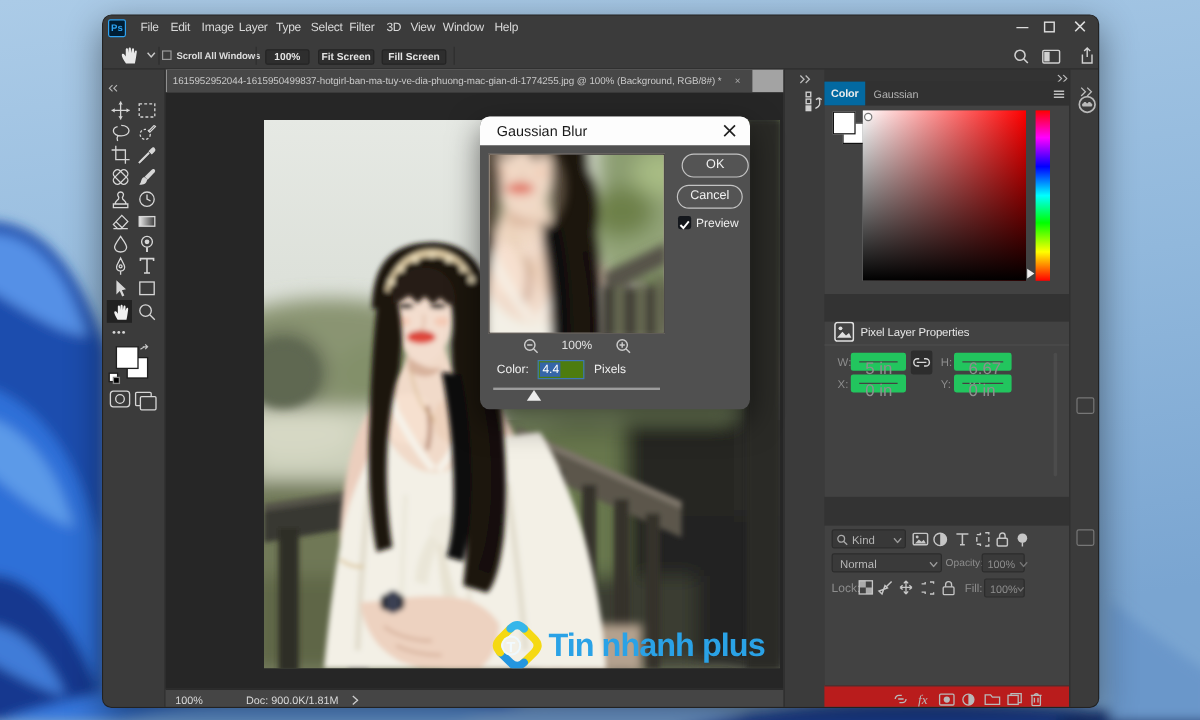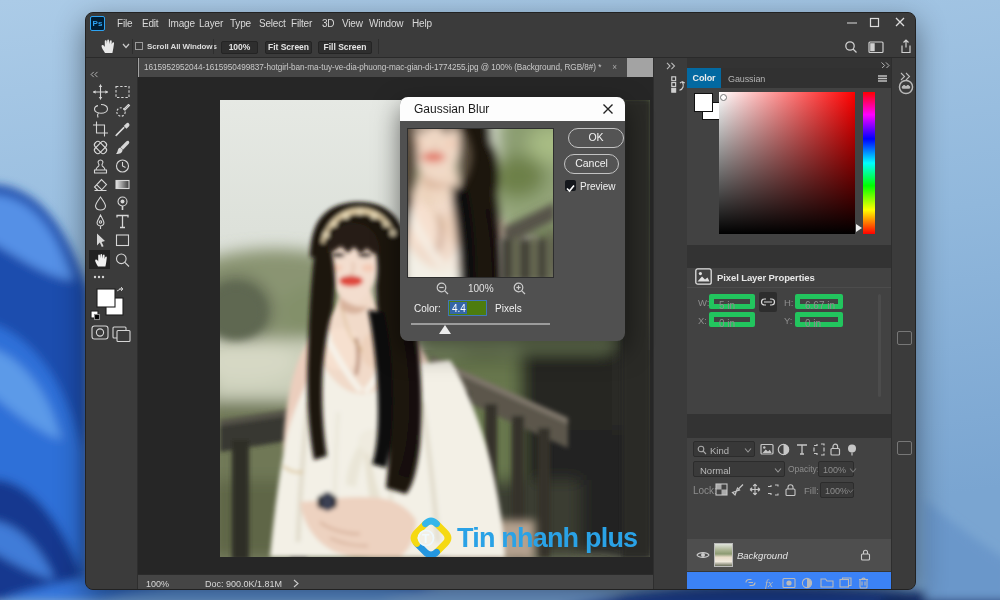--- a/index.html
+++ b/index.html
@@ -15,21 +15,21 @@
 #toolbar{position:absolute;left:0;top:45px;width:52px;height:533px;background:#3b3b3b;border-right:1px solid #2e2e2e}
 #canvas{position:absolute;left:52px;top:64px;width:515px;height:497px;background:#262626;overflow:hidden}
 #statusbar{position:absolute;left:52px;top:561px;width:515px;height:17px;background:#454545;border-top:1px solid #2b2b2b;color:#d8d8d8;font-size:9px}
 #dock1{position:absolute;left:567px;top:45px;width:34px;height:533px;background:#3b3b3b;border-left:1px solid #2e2e2e}
 #panels{position:absolute;left:601px;top:45px;width:204px;height:533px;background:#333}
 #dock2{position:absolute;left:805px;top:45px;width:26px;height:533px;background:#3b3b3b;border-left:1px solid #2e2e2e}
 .ptabs{position:absolute;width:204px;height:20px;background:#313131;color:#b2b2b2;font-size:9px;letter-spacing:-0.1px}
 .ptab-on{position:absolute;top:0;height:20px;background:#0369a1;color:#ececec;font-weight:bold;text-align:center;line-height:20px;font-size:9px}
 .pbody{position:absolute;width:204px;background:#424242}
 .dim{color:#8d8d8d}
-.fld{position:absolute;border:5px solid #22c55e;border-radius:2px;color:#8f8f8f;font-size:10px;line-height:13px;padding-left:5px}
+.fld{position:absolute;border:7px solid #22c55e;border-radius:2px;color:#8f8f8f;font-size:14px;line-height:13px;padding-left:5px}
 #gdialog{position:absolute;left:314px;top:84px;width:225px;height:244px;border-radius:8px;background:#505050;box-shadow:0 10px 26px rgba(0,0,0,.55)}
 #gdtitle{position:absolute;left:0;top:0;width:225px;height:24px;background:#fdfdfd;border-radius:8px 8px 0 0;color:#1a1a1a;font-size:12px;line-height:24px}
 .gbtn{position:absolute;height:20px;border:1.5px solid #c3c3c3;border-radius:11px;color:#f2f2f2;font-size:10.5px;text-align:center;line-height:17px;background:#545454}
 </style></head>
 <body>
 <svg id="wall" width="1000" height="600" viewBox="0 0 1000 600">
   <defs>
     <linearGradient id="sky" x1="0" y1="0" x2="0.25" y2="1">
       <stop offset="0" stop-color="#abcbe7"></stop>
         <stop offset="0.55" stop-color="#91b8dc"></stop>
@@ -453,21 +453,21 @@
       <div class="abs" style="left:176px;top:4px;width:12px;height:142px;background:linear-gradient(to bottom,#f00 0%,#f0f 16%,#00f 33%,#0ff 50%,#0f0 66%,#ff0 83%,#f00 100%)"></div>
       <div class="abs" style="left:169px;top:136px;width:0;height:0;border-top:4px solid transparent;border-bottom:4px solid transparent;border-left:6px solid #efefef"></div>
     </div>
 
     <div class="pbody" style="top:210px;height:146px">
       <svg class="abs" style="left:8px;top:0px" width="17" height="17" viewBox="0 0 17 17">
           <rect x="0.8" y="0.8" width="15.4" height="15.4" rx="2" fill="none" stroke="#e0e0e0" stroke-width="1.3"></rect>
           <circle cx="5.4" cy="5.6" r="1.6" fill="#e0e0e0"></circle>
           <path d="M2.5,13.5 L7,8.5 L10,11.5 L12.5,9.5 L14.5,13.5 Z" fill="#e0e0e0"></path>
         </svg>
-      <span class="abs" style="left:30px;top:4px;font-size:9.5px;font-weight:bold;color:#e8e8e8;letter-spacing:-0.1px">Pixel Layer Properties</span>
+      <span class="abs" style="left:30px;top:4px;font-size:9.5px;font-weight:normal;color:#e8e8e8;letter-spacing:-0.1px">Pixel Layer Properties</span>
       <div class="abs" style="left:0;top:19px;width:204px;border-top:1px solid #4c4c4c"></div>
       <span class="abs dim" style="left:11px;top:29px;font-size:9.5px">W:</span>
       <div class="fld" style="left:22px;top:26px;width:46px;height:15px">5 in</div>
       <div class="abs" style="left:72px;top:24px;width:18px;height:20px;background:#2d2d2d;border-radius:2px"><svg width="18" height="20" viewBox="0 0 18 20">
             <path d="M5,10 h8 M7,7 h-1.5 a3,3 0 0 0 0,6 h1.5 M11,7 h1.5 a3,3 0 0 1 0,6 H11" fill="none" stroke="#d8d8d8" stroke-width="1.2"></path>
           </svg></div>
       <span class="abs dim" style="left:97px;top:29px;font-size:9.5px">H:</span>
       <div class="fld" style="left:108px;top:26px;width:48px;height:15px">6.67 in</div>
       <span class="abs dim" style="left:11px;top:47px;font-size:9.5px">X:</span>
       <div class="fld" style="left:22px;top:44px;width:46px;height:15px">0 in</div>
@@ -531,36 +531,22 @@
         </g>
       </svg>
       <span class="abs dim" style="left:117px;top:47px;font-size:9.5px">Fill:</span>
       <div class="abs" style="left:133px;top:44px;width:34px;height:16px;border:1px solid #2c2c2c;border-radius:2px;background:#3a3a3a">
           <span class="abs dim" style="left:4px;top:3px;font-size:9px">100%</span>
           <svg class="abs" style="left:26px;top:6px" width="7" height="5" viewBox="0 0 7 5">
             <path d="M1,0.5 L3.5,3.5 L6,0.5" fill="none" stroke="#777" stroke-width="1"></path>
           </svg>
         </div>
 
-      <div class="abs" style="left:0;top:101px;width:204px;height:32px;background:#4e4e4e">
-        <svg class="abs" style="left:9px;top:11px" width="14" height="10" viewBox="0 0 14 10">
-            <path d="M1,5 C3,1.8 11,1.8 13,5 C11,8.2 3,8.2 1,5 Z" fill="none" stroke="#ccc" stroke-width="1.1"></path>
-            <circle cx="7" cy="5" r="2" fill="#ccc"></circle>
-          </svg>
-        <div class="abs" style="left:27px;top:4px;width:19px;height:24px;border:1px solid #bbb;background:linear-gradient(to bottom,#dfe3da 0%,#a8b18e 30%,#8c9a72 45%,#e8dcC8 60%,#efe9dd 80%,#6b6f5c 100%)"></div>
-        <span class="abs" style="left:50px;top:11px;font-size:9.5px;font-style:italic;color:#e5e5e5">Background</span>
-        <svg class="abs" style="left:173px;top:10px" width="11" height="12" viewBox="0 0 11 12">
-            <g fill="none" stroke="#ccc" stroke-width="1.1">
-              <rect x="1.5" y="5" width="8" height="6" rx="1"></rect>
-              <path d="M3.5,5 V3.2 a2,2 0 0 1 4,0 V5"></path>
-            </g>
-          </svg>
-      </div>
-
-      <div class="abs" style="left:0;top:133px;width:204px;height:20px;background:#3b82f6;border-top:1px solid #363636">
+
+      <div class="abs" style="left:0;top:133px;width:204px;height:20px;background:#b91c1c;border-top:1px solid #363636">
         <svg class="abs" style="left:58px;top:4px" width="130" height="13" viewBox="0 0 130 13">
           <g fill="none" stroke="#b9b9b9" stroke-width="1.1">
             <path d="M1,6.5 a3,3 0 0 1 3,-3 h2.5 M10,6.5 a3,3 0 0 1 -3,3 h-2.5 M3.5,6.5 h4.5"></path>
             <text x="20" y="10.5" font-size="11" font-style="italic" fill="#b9b9b9" stroke="none" font-family="Liberation Serif">fx</text>
             <rect x="38" y="2.5" width="12" height="9" rx="1"></rect>
               <circle cx="44" cy="7" r="2.6" fill="#b9b9b9" stroke="none"></circle>
             <circle cx="62" cy="7" r="4.6"></circle>
               <path d="M62,2.4 A4.6,4.6 0 0 1 62,11.6 Z" fill="#b9b9b9" stroke="none"></path>
             <path d="M76,4 v7 h12 v-6 h-6 l-1.5,-2 h-4.5 Z"></path>
             <rect x="95" y="3.5" width="8.5" height="7.5"></rect>

